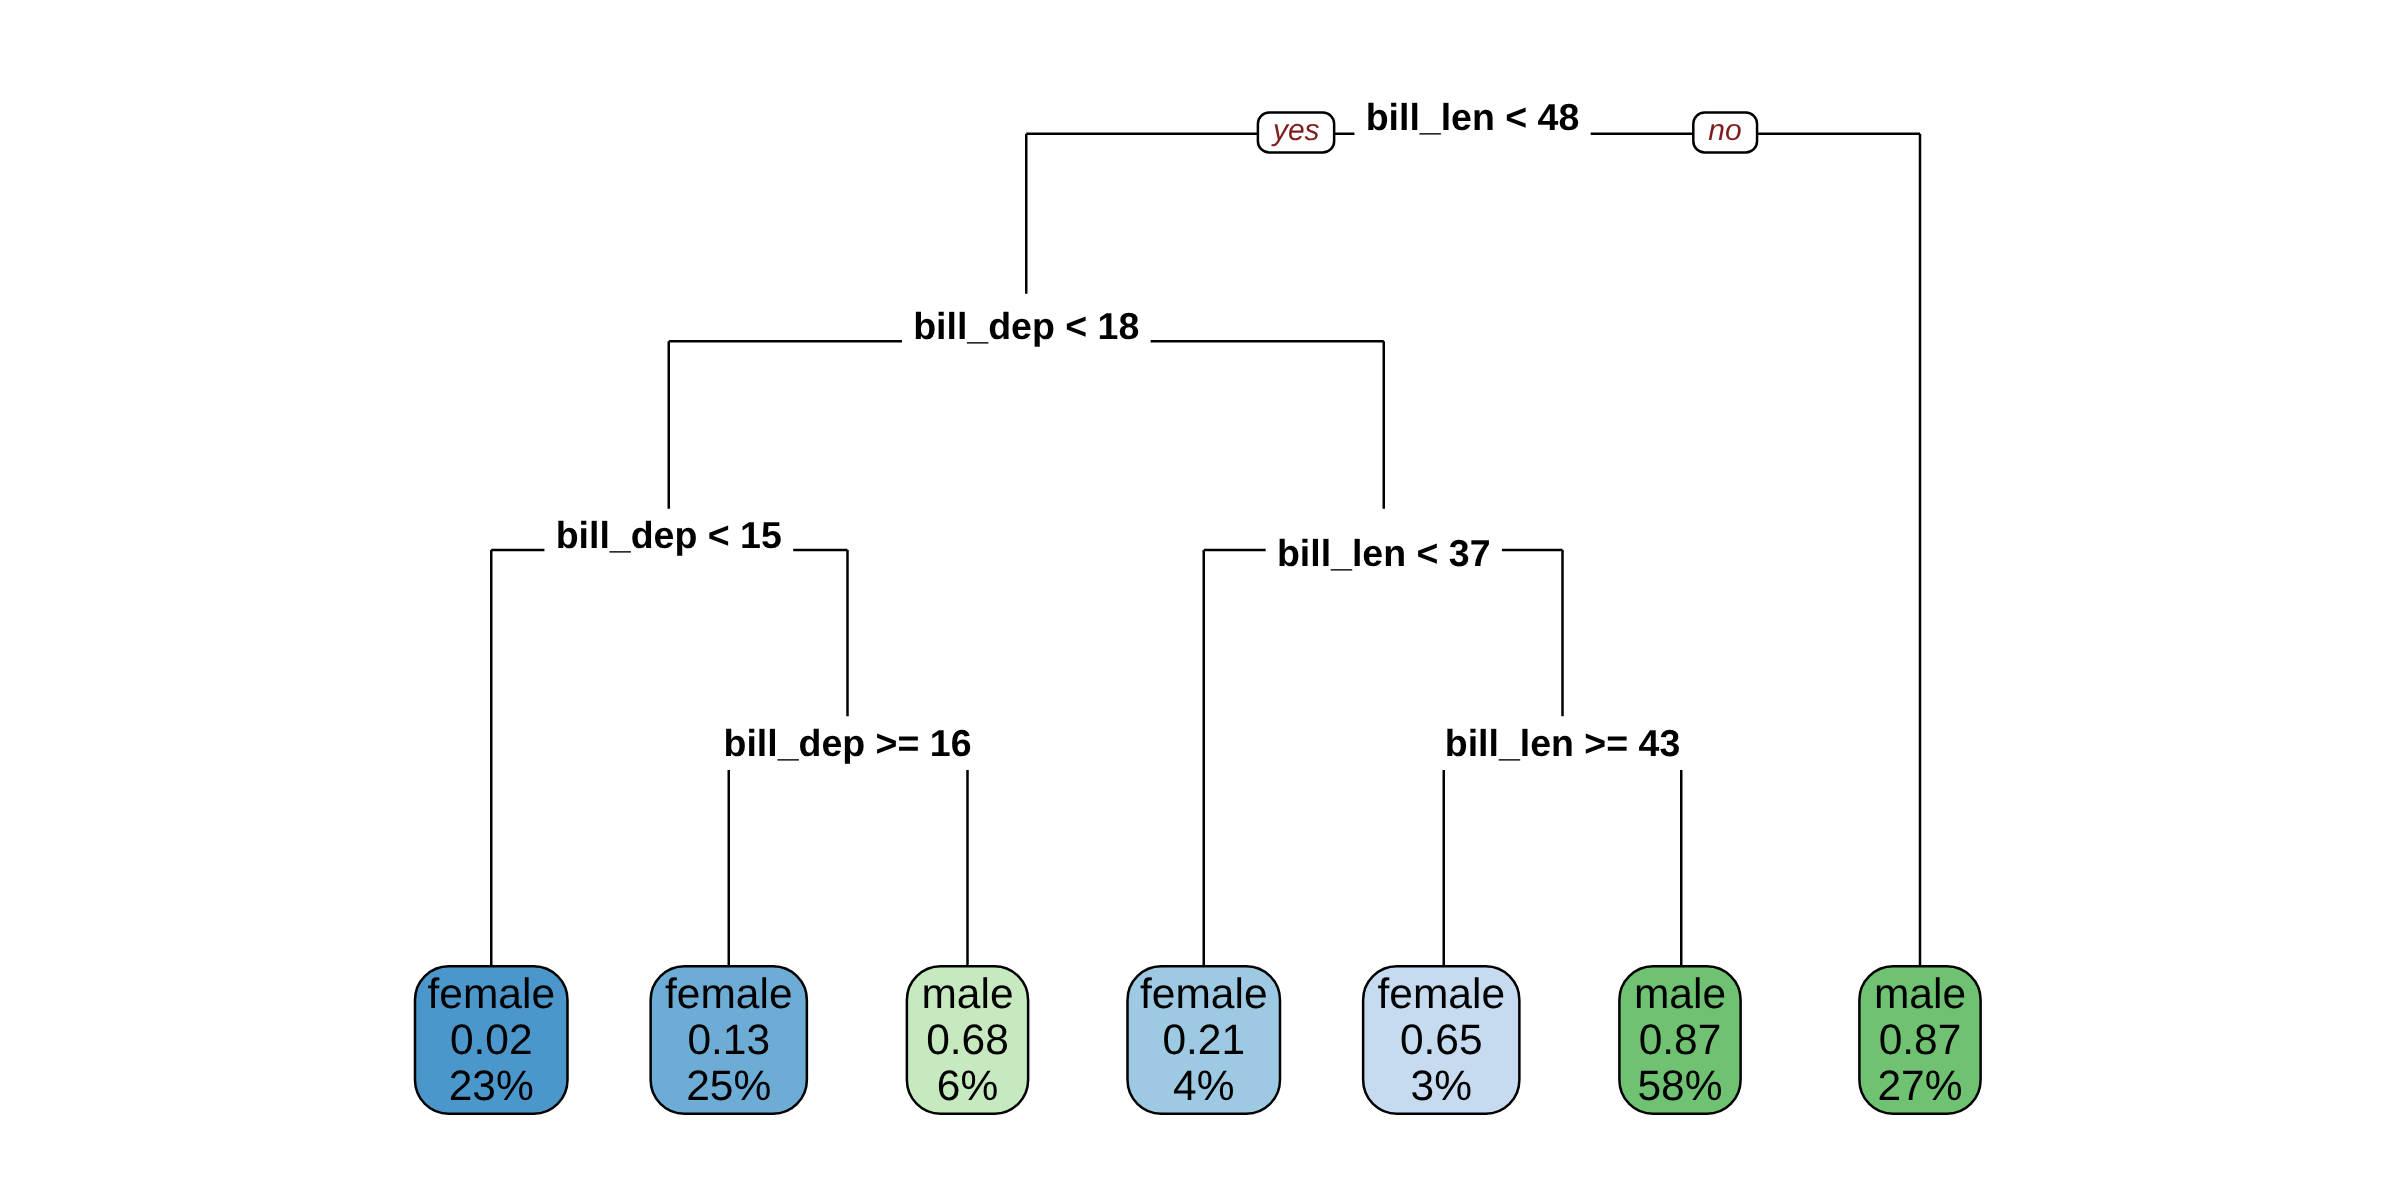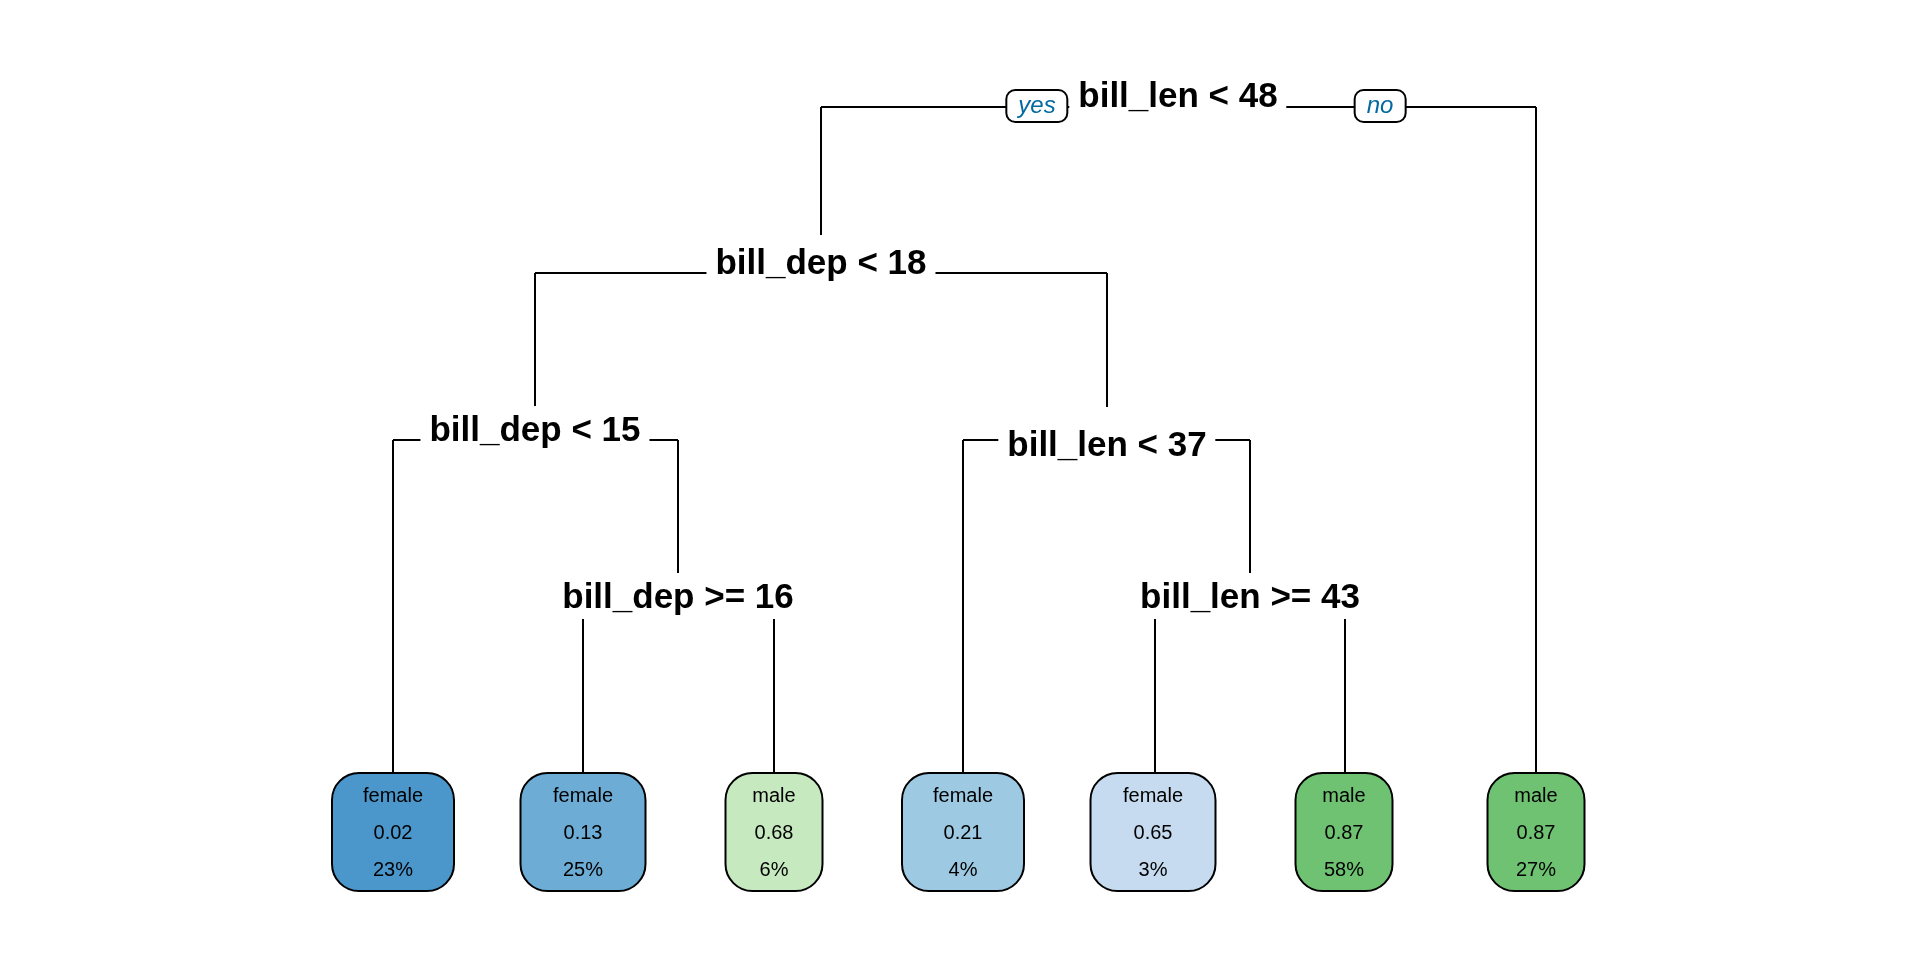--- a/index.html
+++ b/index.html
@@ -10,51 +10,51 @@
     background:#ffffff;
     font-family:"Liberation Sans",sans-serif;
     overflow:hidden;
   }
   .edges{position:absolute;left:0;top:0;width:1920px;height:960px;}
   .split-label{
     position:absolute;
     transform:translate(-50%,-50%);
     background:#ffffff;
     padding:3px 9px;
-    font-size:35px;
+    font-size:30px;
     font-weight:bold;
     color:#000000;
     white-space:nowrap;
     z-index:2;
   }
   .branch-badge{
     position:absolute;
     transform:translate(-50%,-50%);
     background:#ffffff;
     border:2px solid #000000;
     border-radius:10px;
     padding:0px 11px 2px 11px;
     font-size:24px;
     font-style:italic;
-    color:#0369a1;
+    color:#7f1d1d;
     white-space:nowrap;
     z-index:3;
   }
   .leaf-node{
     position:absolute;
     transform:translateX(-50%);
     box-sizing:border-box;
     height:120px;
     border:2px solid #000000;
     border-radius:28px;
     display:flex;
     flex-direction:column;
     align-items:center;
     justify-content:center;
-    font-size:20px;
+    font-size:34px;
     line-height:37px;
     color:#000000;
     z-index:2;
   }
 </style>
 </head>
 <body>
 
 <div class="stage">
   <svg class="edges" viewBox="0 0 1920 960" xmlns="http://www.w3.org/2000/svg">

